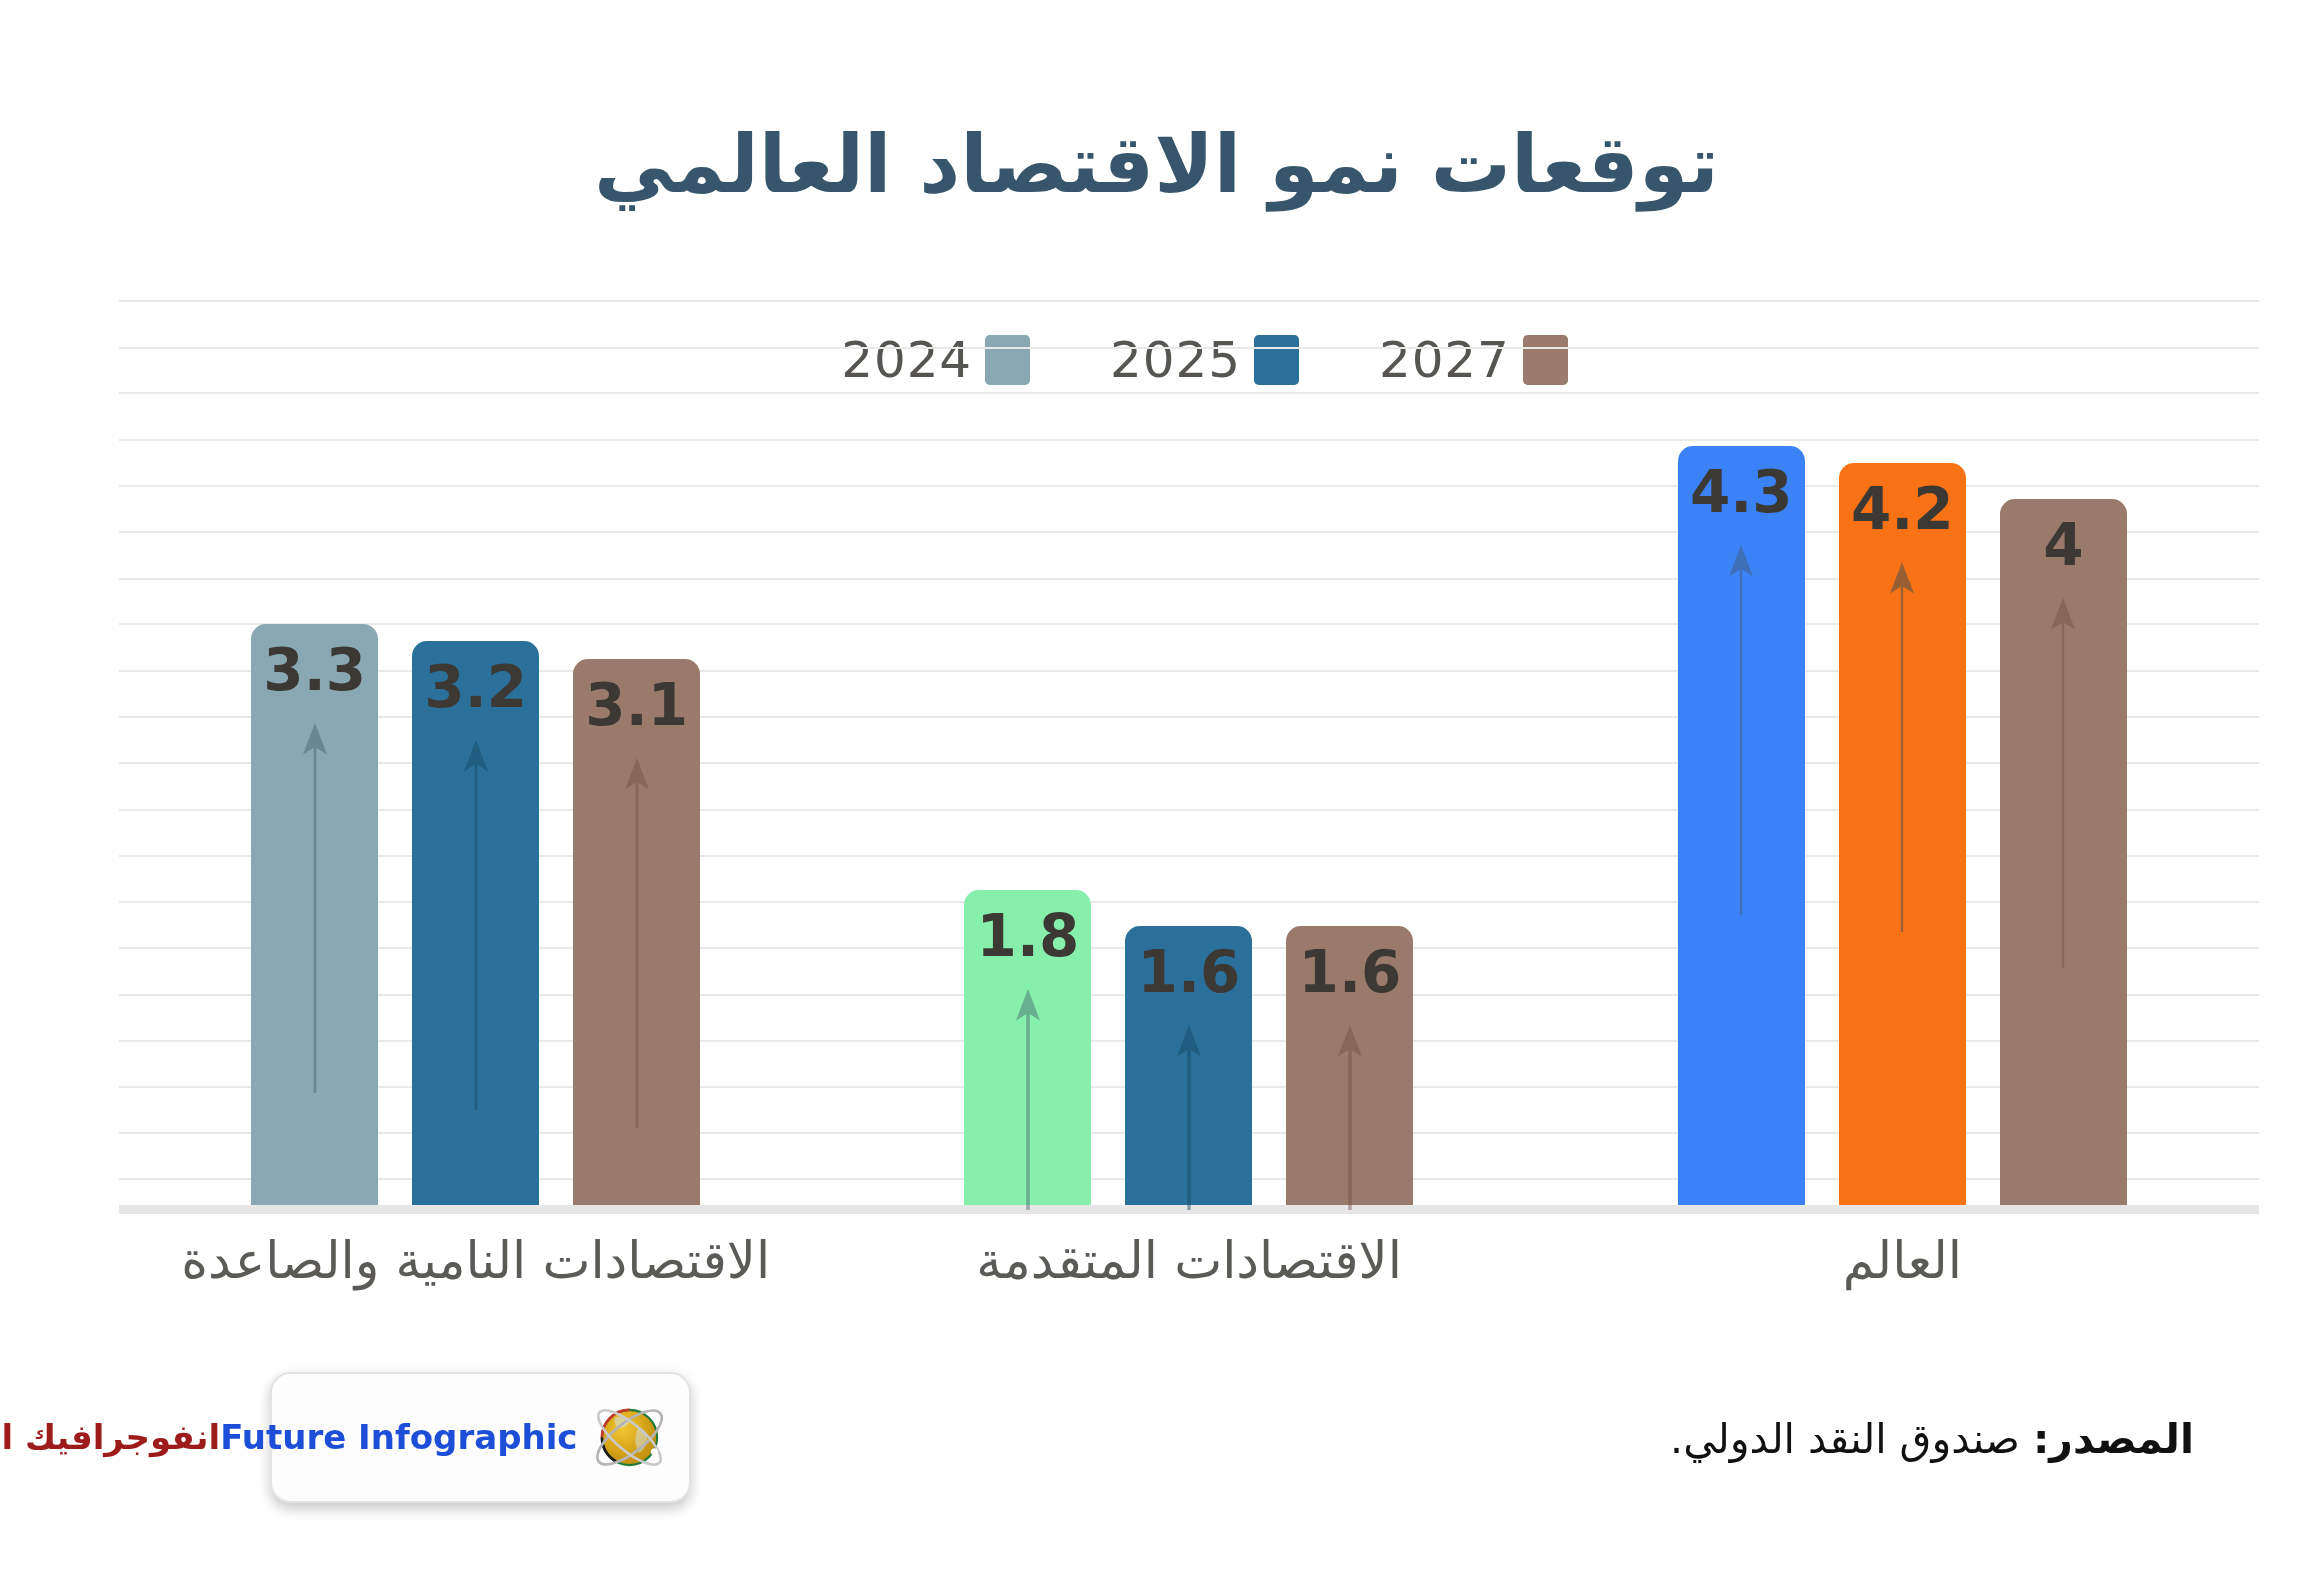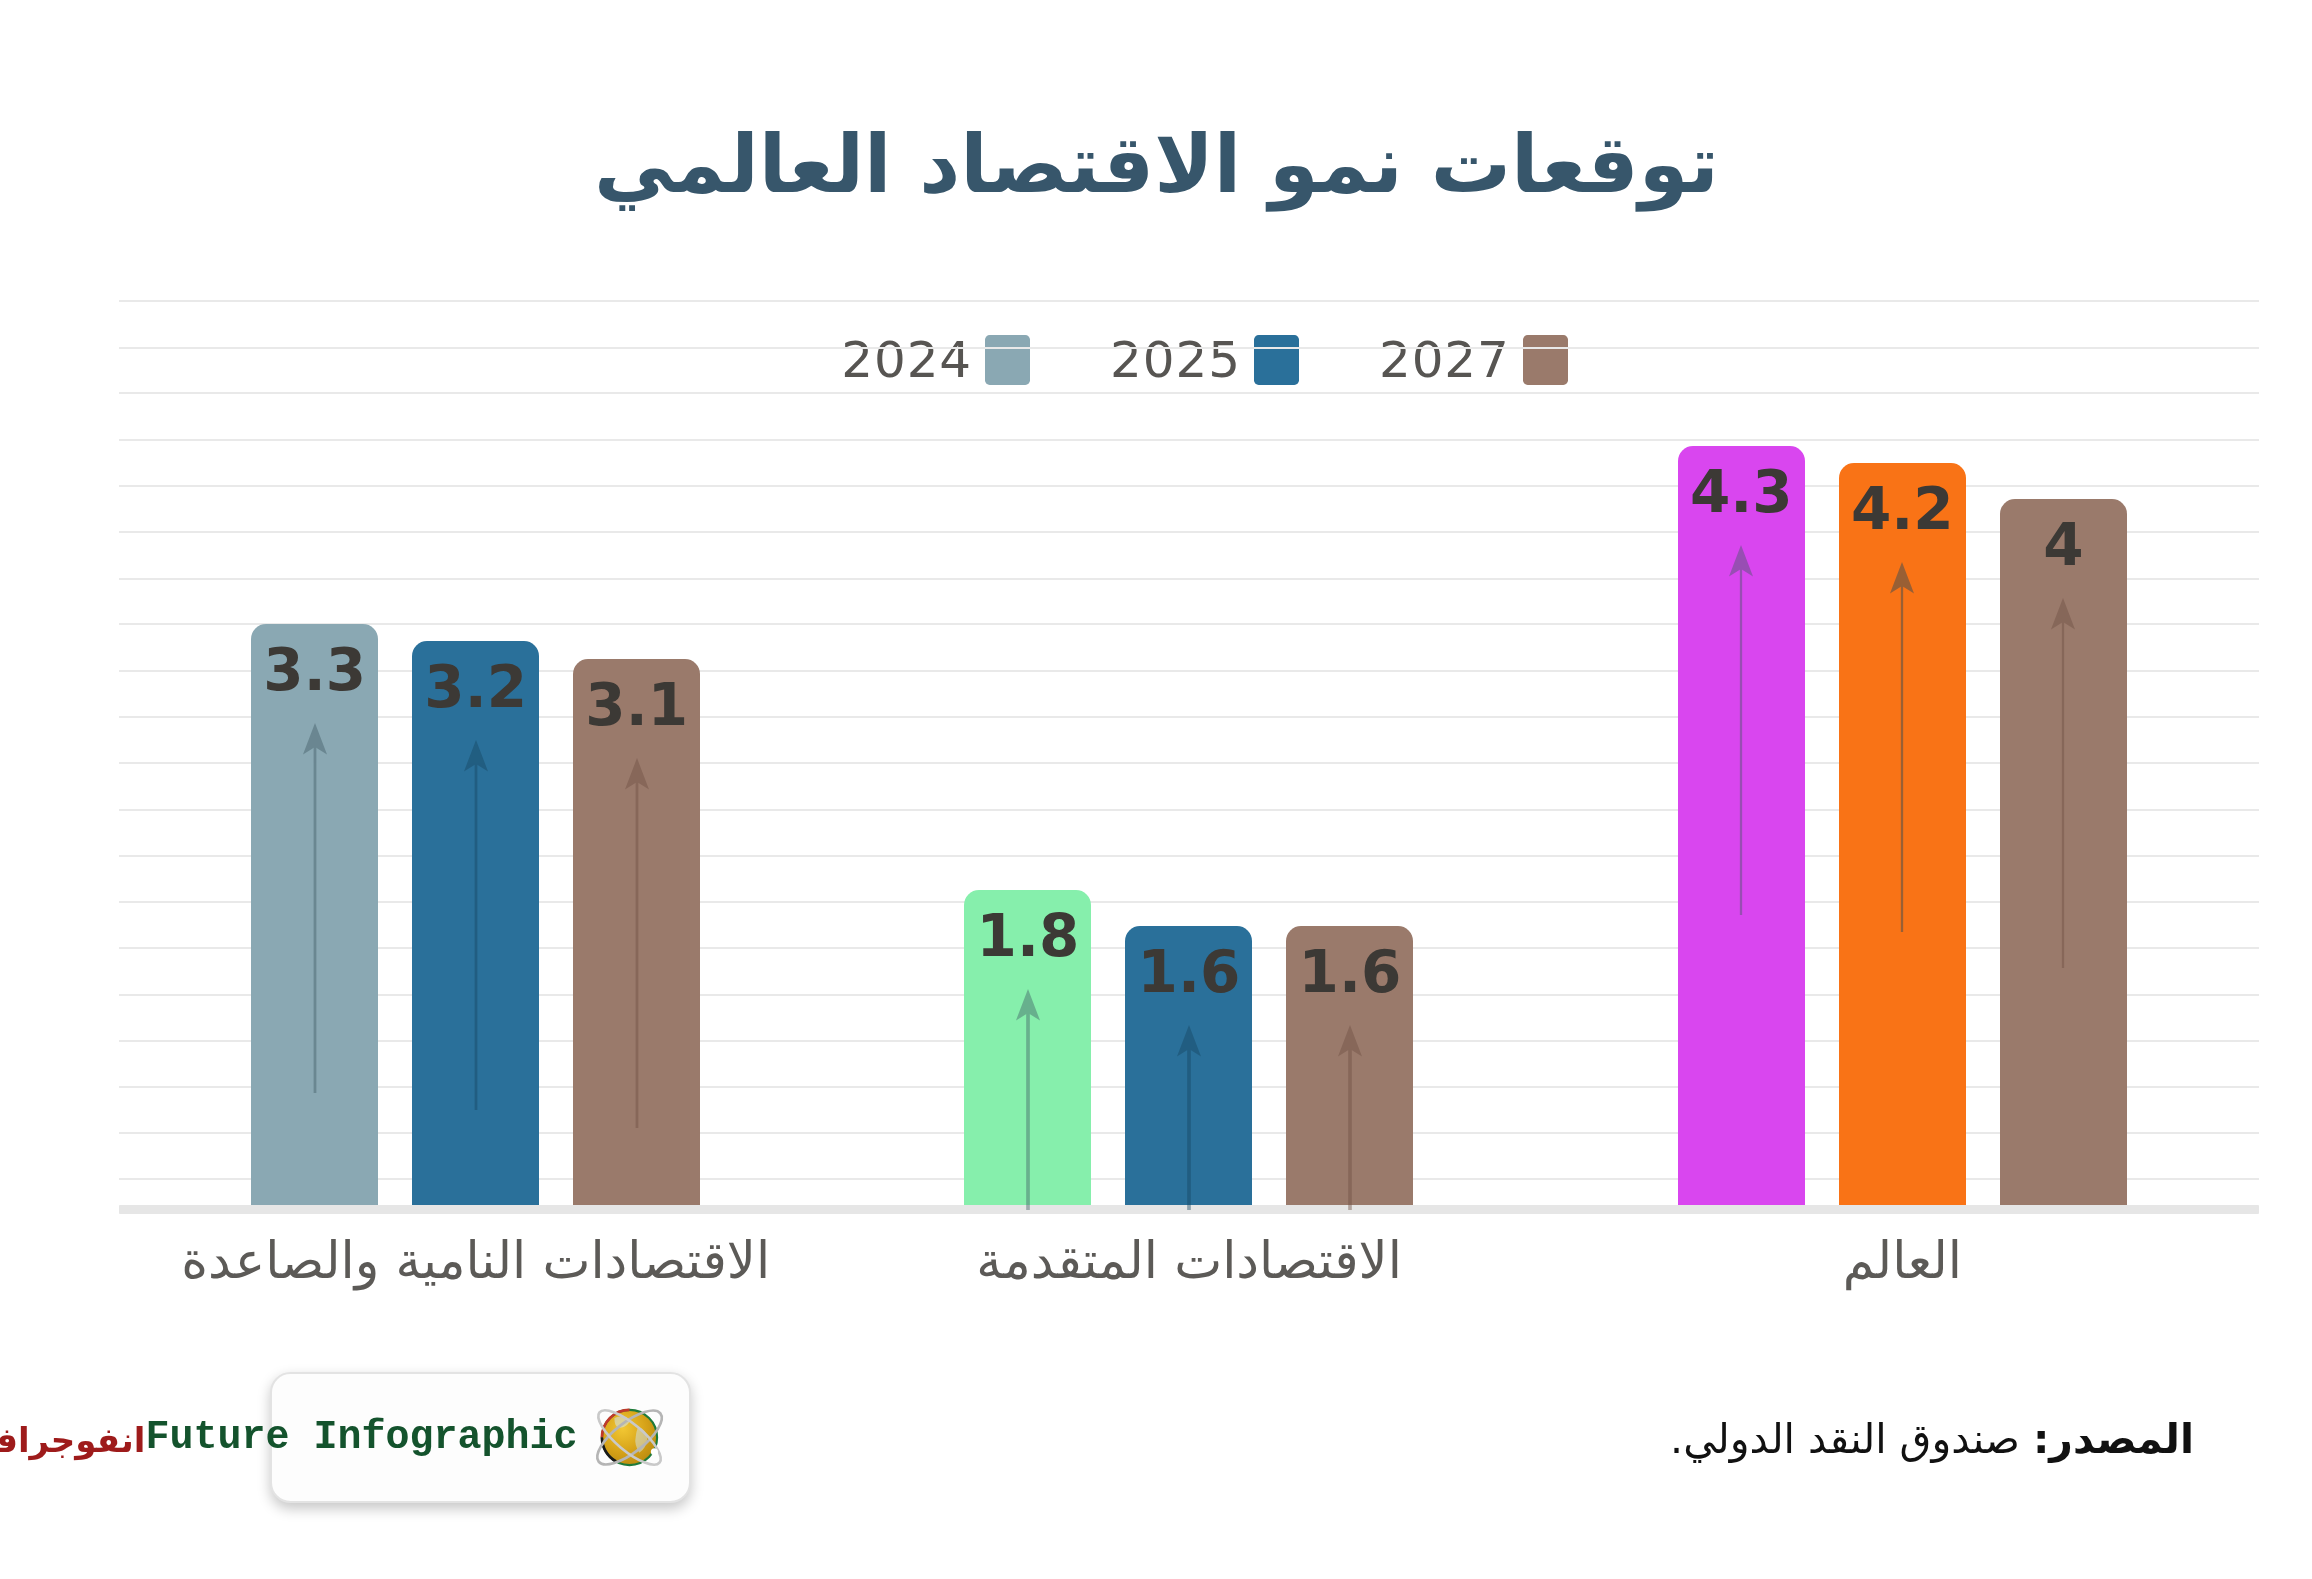--- a/index.html
+++ b/index.html
@@ -209,26 +209,25 @@
     line-height: 1.08;
   }
   .logo-ar {
     font-size: 34px;
     font-weight: 700;
     color: #9e1b1b;
     direction: rtl;
     white-space: nowrap;
   }
   .logo-en {
-    font-size: 40px;
+    font-size: 34px;
     font-weight: 700;
-    color: #14532d;
+    color: #1d4ed8;
     letter-spacing: 0px;
     white-space: nowrap;
-    font-family: Liberation Mono, monospace;
   }
   .logo-globe { width: 89px; height: 89px; flex: 0 0 auto; }
 </style>
 </head>
 <body>
 
 <div class="chart-title">توقعات نمو الاقتصاد العالمي</div>
 
 <div class="legend">
   <div class="legend-item">
@@ -327,21 +326,21 @@
           <svg class="bar-arrow" viewBox="0 0 40 400" preserveAspectRatio="none">
             <line x1="20" y1="400" x2="20" y2="18" stroke="#6d4e42" stroke-width="4"></line>
             <polygon points="20,0 33,34 20,26 7,34" fill="#6d4e42"></polygon>
           </svg>
         </div>
       </div>
     </div>
 
     <div class="group">
       <div class="bar-wrap">
-        <div class="bar" style="height:764px;background:#d946ef">
+        <div class="bar" style="height:764px;background:#3b82f6">
           <span class="bar-value">4.3</span>
           <svg class="bar-arrow" viewBox="0 0 40 400" preserveAspectRatio="none">
             <line x1="20" y1="400" x2="20" y2="18" stroke="#3f5a63" stroke-width="2.5"></line>
             <polygon points="20,0 33,34 20,26 7,34" fill="#3f5a63"></polygon>
           </svg>
         </div>
       </div>
       <div class="bar-wrap">
         <div class="bar" style="height:747px;background:#f97316">
           <span class="bar-value">4.2</span>

